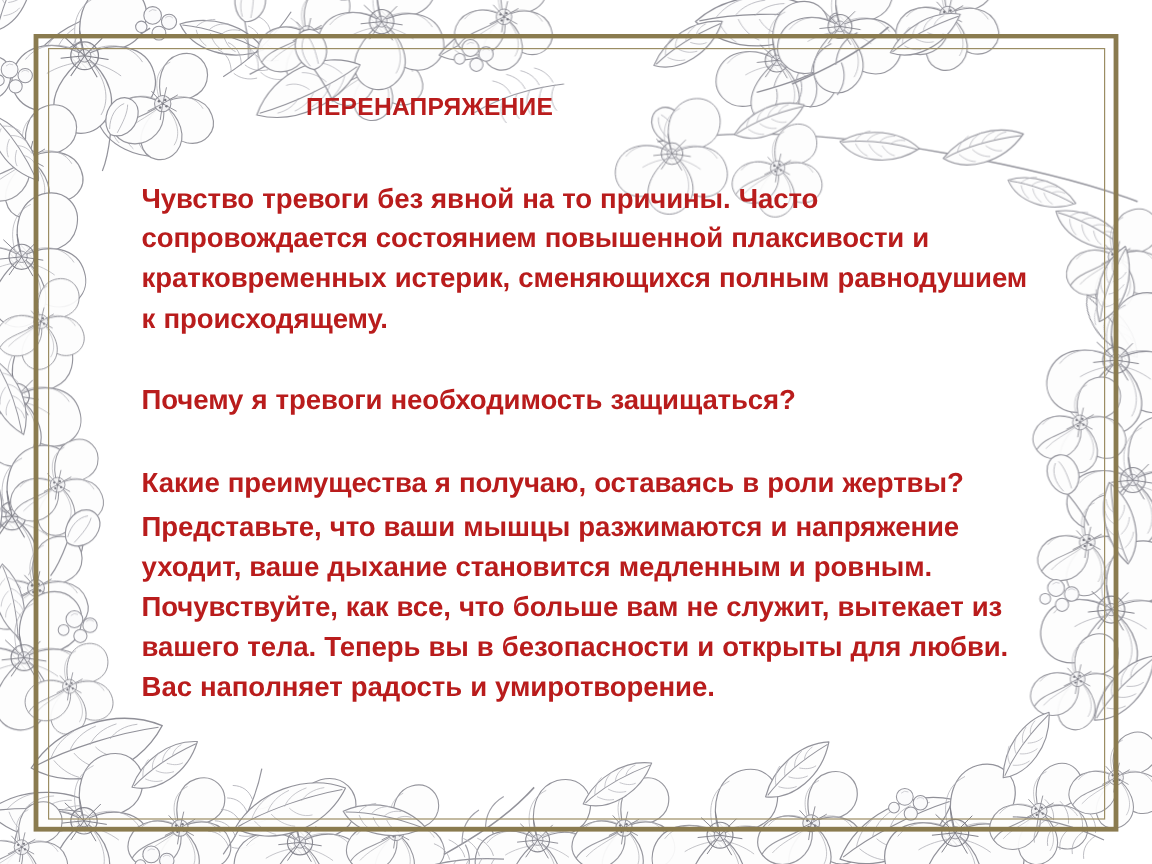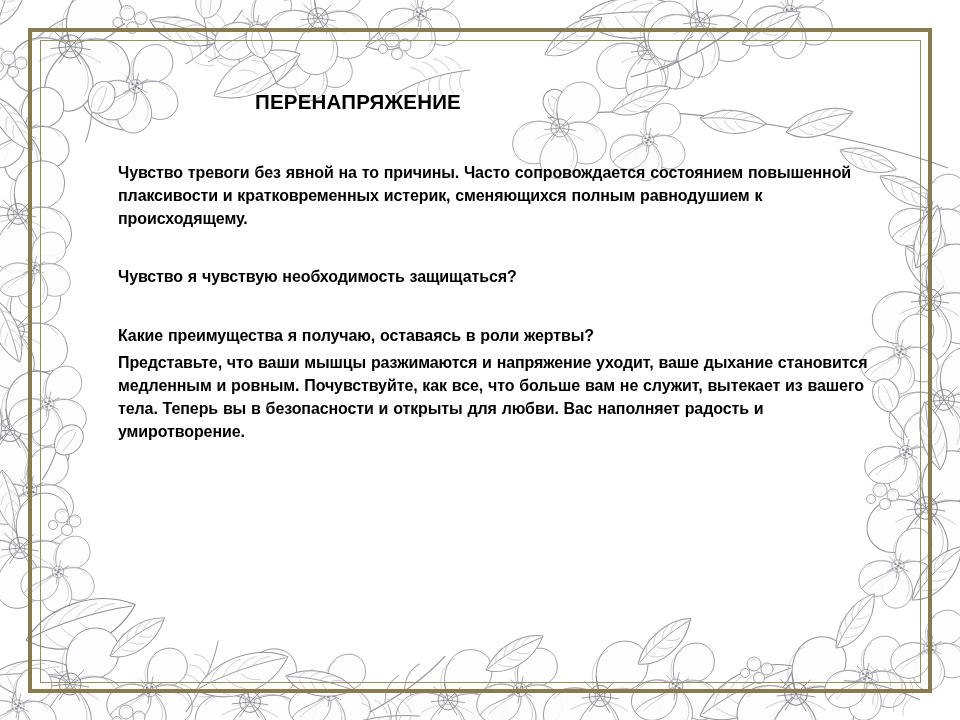--- a/index.html
+++ b/index.html
@@ -72,21 +72,21 @@
     width: 480px;
     text-align: center;
     font-size: 20.5px;
     font-weight: bold;
     letter-spacing: 0.2px;
     line-height: 1.2;
   }
 
   .para {
     margin: 0;
-    font-size: 16px;
+    font-size: 23px;
     font-weight: bold;
     line-height: 1.45;
     letter-spacing: -0.1px;
     word-spacing: 0.5px;
   }
 
   .block-intro   { margin-top: 46px; width: 745px; }
   .block-qhead   { margin-top: 38px; }
   .block-q1      { margin-top: 35px; }
   .block-q2      { margin-top: 36px; }
@@ -379,27 +379,27 @@
         <use href="#berries" transform="translate(754,664)"></use>
         <use href="#fern" transform="translate(920,700) rotate(-128)"></use>
         <use href="#blossom" transform="translate(930,648) scale(0.95)"></use>
       </g>
     </svg>
   </div>
 
   <div class="frame-outer"></div>
   <div class="frame-inner"></div>
 
-  <div id="content" style="color: #000000; margin-top: 12px;">
+  <div id="content" style="color: #b91c1c;">
 
     <h1 class="doc-title">ПЕРЕНАПРЯЖЕНИЕ</h1>
 
     <p class="para block-intro">Чувство тревоги без явной на то причины. Часто сопровождается состоянием повышенной плаксивости и кратковременных истерик, сменяющихся полным равнодушием к происходящему.</p>
 
 
-    <p class="para block-q1">Чувство я чувствую необходимость защищаться?</p>
+    <p class="para block-q1">Почему я тревоги необходимость защищаться?</p>
 
     <p class="para block-q2">Какие преимущества я получаю, оставаясь в роли жертвы?</p>
 
 
     <p class="para block-vis">Представьте, что ваши мышцы разжимаются и напряжение уходит, ваше дыхание становится медленным и ровным. Почувствуйте, как все, что больше вам не служит, вытекает из вашего тела. Теперь вы в безопасности и открыты для любви. Вас наполняет радость и умиротворение.</p>
   </div>
 </div>
 
 </body></html>

